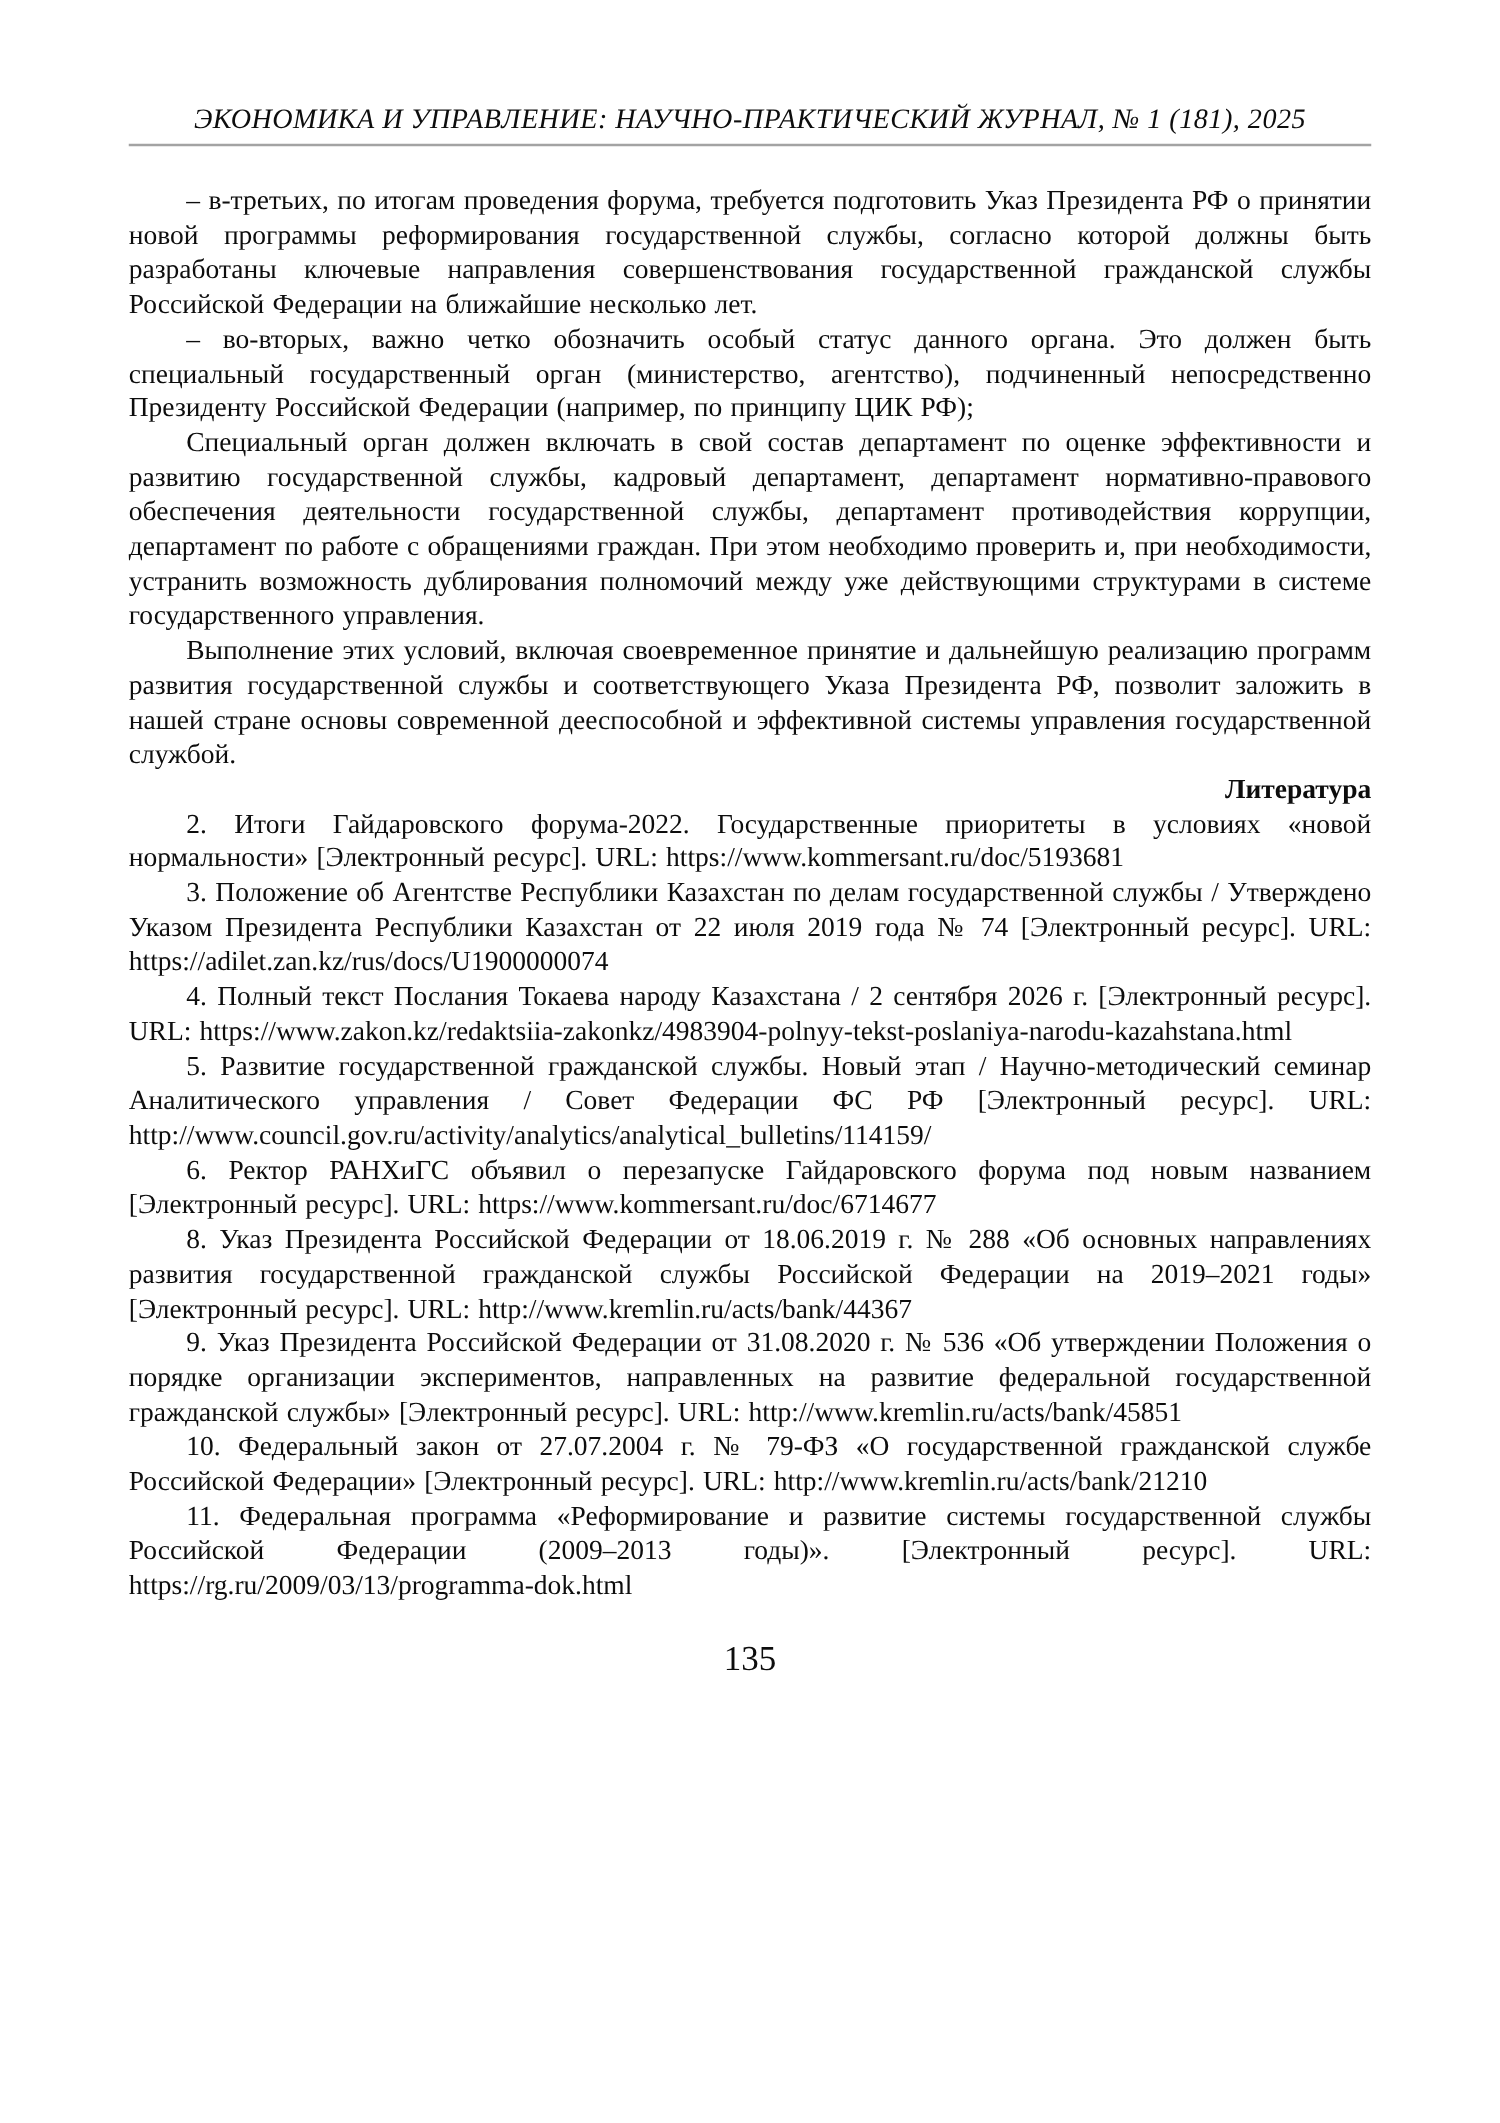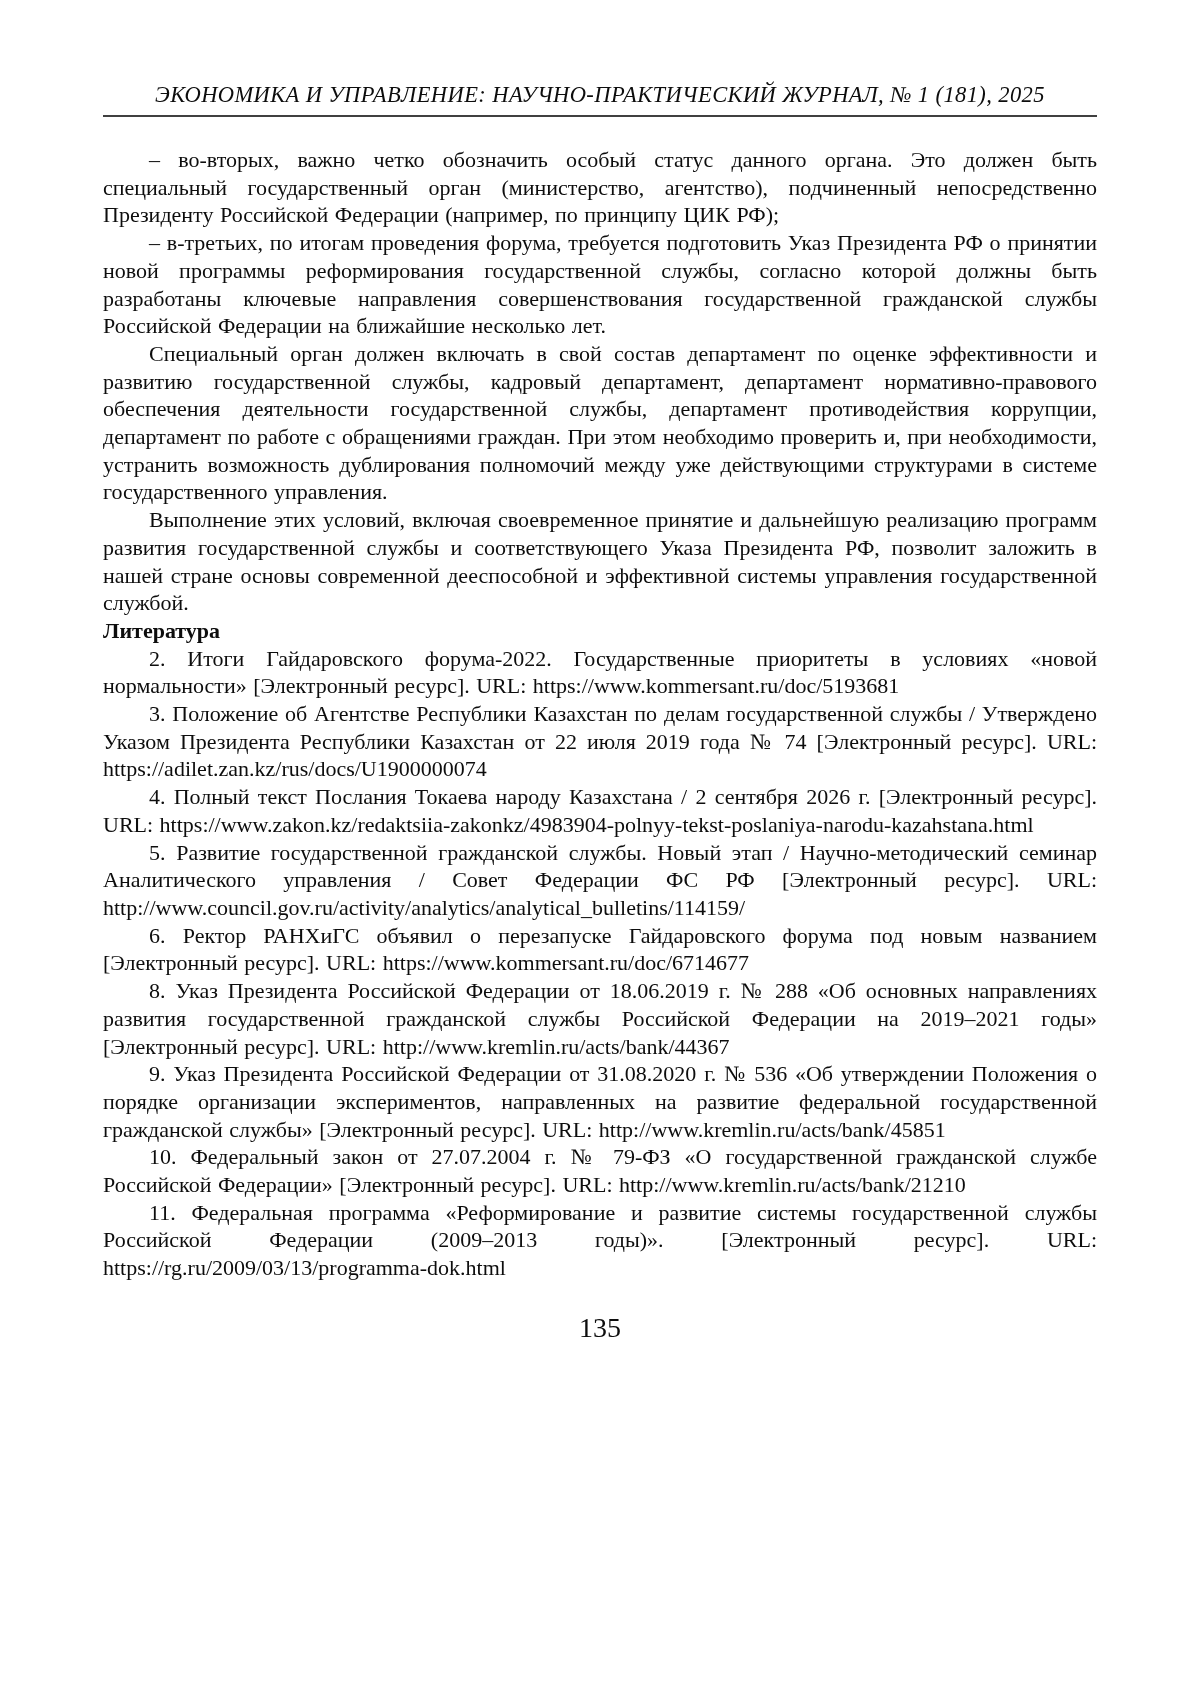--- a/index.html
+++ b/index.html
@@ -18,39 +18,39 @@
     height: 1698px;
     padding: 82px 103px 0 103px;
   }
   .journal-header {
     text-align: center;
     font-style: italic;
     font-size: 22.5px;
     line-height: 26px;
     letter-spacing: 0.4px;
     padding-bottom: 7px;
-    border-bottom: 2px solid #404040;
+    border-bottom: 2px solid #a3a3a3;
     white-space: nowrap;
   }
   .body-text {
     margin-top: 29px;
     font-size: 22px;
     line-height: 27.7px;
     text-align: justify;
     word-spacing: 1px;
     hyphens: auto;
   }
   .body-text p {
     margin: 0;
     text-indent: 46px;
   }
   .section-heading {
     font-size: 22px;
     font-weight: bold;
-    text-align: left;
+    text-align: right;
     margin: 30px 0 14px 0;
     text-indent: 0 !important;
   }
   .references p {
     margin: 0;
     text-indent: 46px;
   }
   .page-number {
     text-align: center;
     font-size: 28px;
@@ -60,22 +60,22 @@
 </head>
 <body>
 
 <div class="page">
 
   <div class="journal-header">
     <span>ЭКОНОМИКА И УПРАВЛЕНИЕ: НАУЧНО-ПРАКТИЧЕСКИЙ ЖУРНАЛ, № 1 (181), 2025</span>
   </div>
 
   <div class="body-text">
+    <p>– в-третьих, по итогам проведения форума, требуется подготовить Указ Президента РФ о принятии новой программы реформирования государственной службы, согласно которой должны быть разработаны ключевые направления совершенствования государственной гражданской службы Российской Федерации на ближайшие несколько лет.</p>
     <p>– во-вторых, важно четко обозначить особый статус данного органа. Это должен быть специальный государственный орган (министерство, агентство), подчиненный непосредственно Президенту Российской Федерации (например, по принципу ЦИК РФ);</p>
-    <p>– в-третьих, по итогам проведения форума, требуется подготовить Указ Президента РФ о принятии новой программы реформирования государственной службы, согласно которой должны быть разработаны ключевые направления совершенствования государственной гражданской службы Российской Федерации на ближайшие несколько лет.</p>
     <p>Специальный орган должен включать в свой состав департамент по оценке эффективности и развитию государственной службы, кадровый департамент, департамент нормативно-правового обеспечения деятельности государственной службы, департамент противодействия коррупции, департамент по работе с обращениями граждан. При этом необходимо проверить и, при необходимости, устранить возможность дублирования полномочий между уже действующими структурами в системе государственного управления.</p>
     <p>Выполнение этих условий, включая своевременное принятие и дальнейшую реализацию программ развития государственной службы и соответствующего Указа Президента РФ, позволит заложить в нашей стране основы современной дееспособной и эффективной системы управления государственной службой.</p>
 
     <p class="section-heading">Литература</p>
 
     <div class="references">
       <p>2. Итоги Гайдаровского форума-2022. Государственные приоритеты в условиях «новой нормальности» [Электронный ресурс]. URL: https://www.kommersant.ru/doc/5193681</p>
       <p>3. Положение об Агентстве Республики Казахстан по делам государственной службы / Утверждено Указом Президента Республики Казахстан от 22 июля 2019 года № 74 [Электронный ресурс]. URL: https://adilet.zan.kz/rus/docs/U1900000074</p>
       <p>4. Полный текст Послания Токаева народу Казахстана / 2 сентября 2026 г. [Электронный ресурс]. URL: https://www.zakon.kz/redaktsiia-zakonkz/4983904-polnyy-tekst-poslaniya-narodu-kazahstana.html</p>
       <p>5. Развитие государственной гражданской службы. Новый этап / Научно-методический семинар Аналитического управления / Совет Федерации ФС РФ [Электронный ресурс]. URL: http://www.council.gov.ru/activity/analytics/analytical_bulletins/114159/</p>

